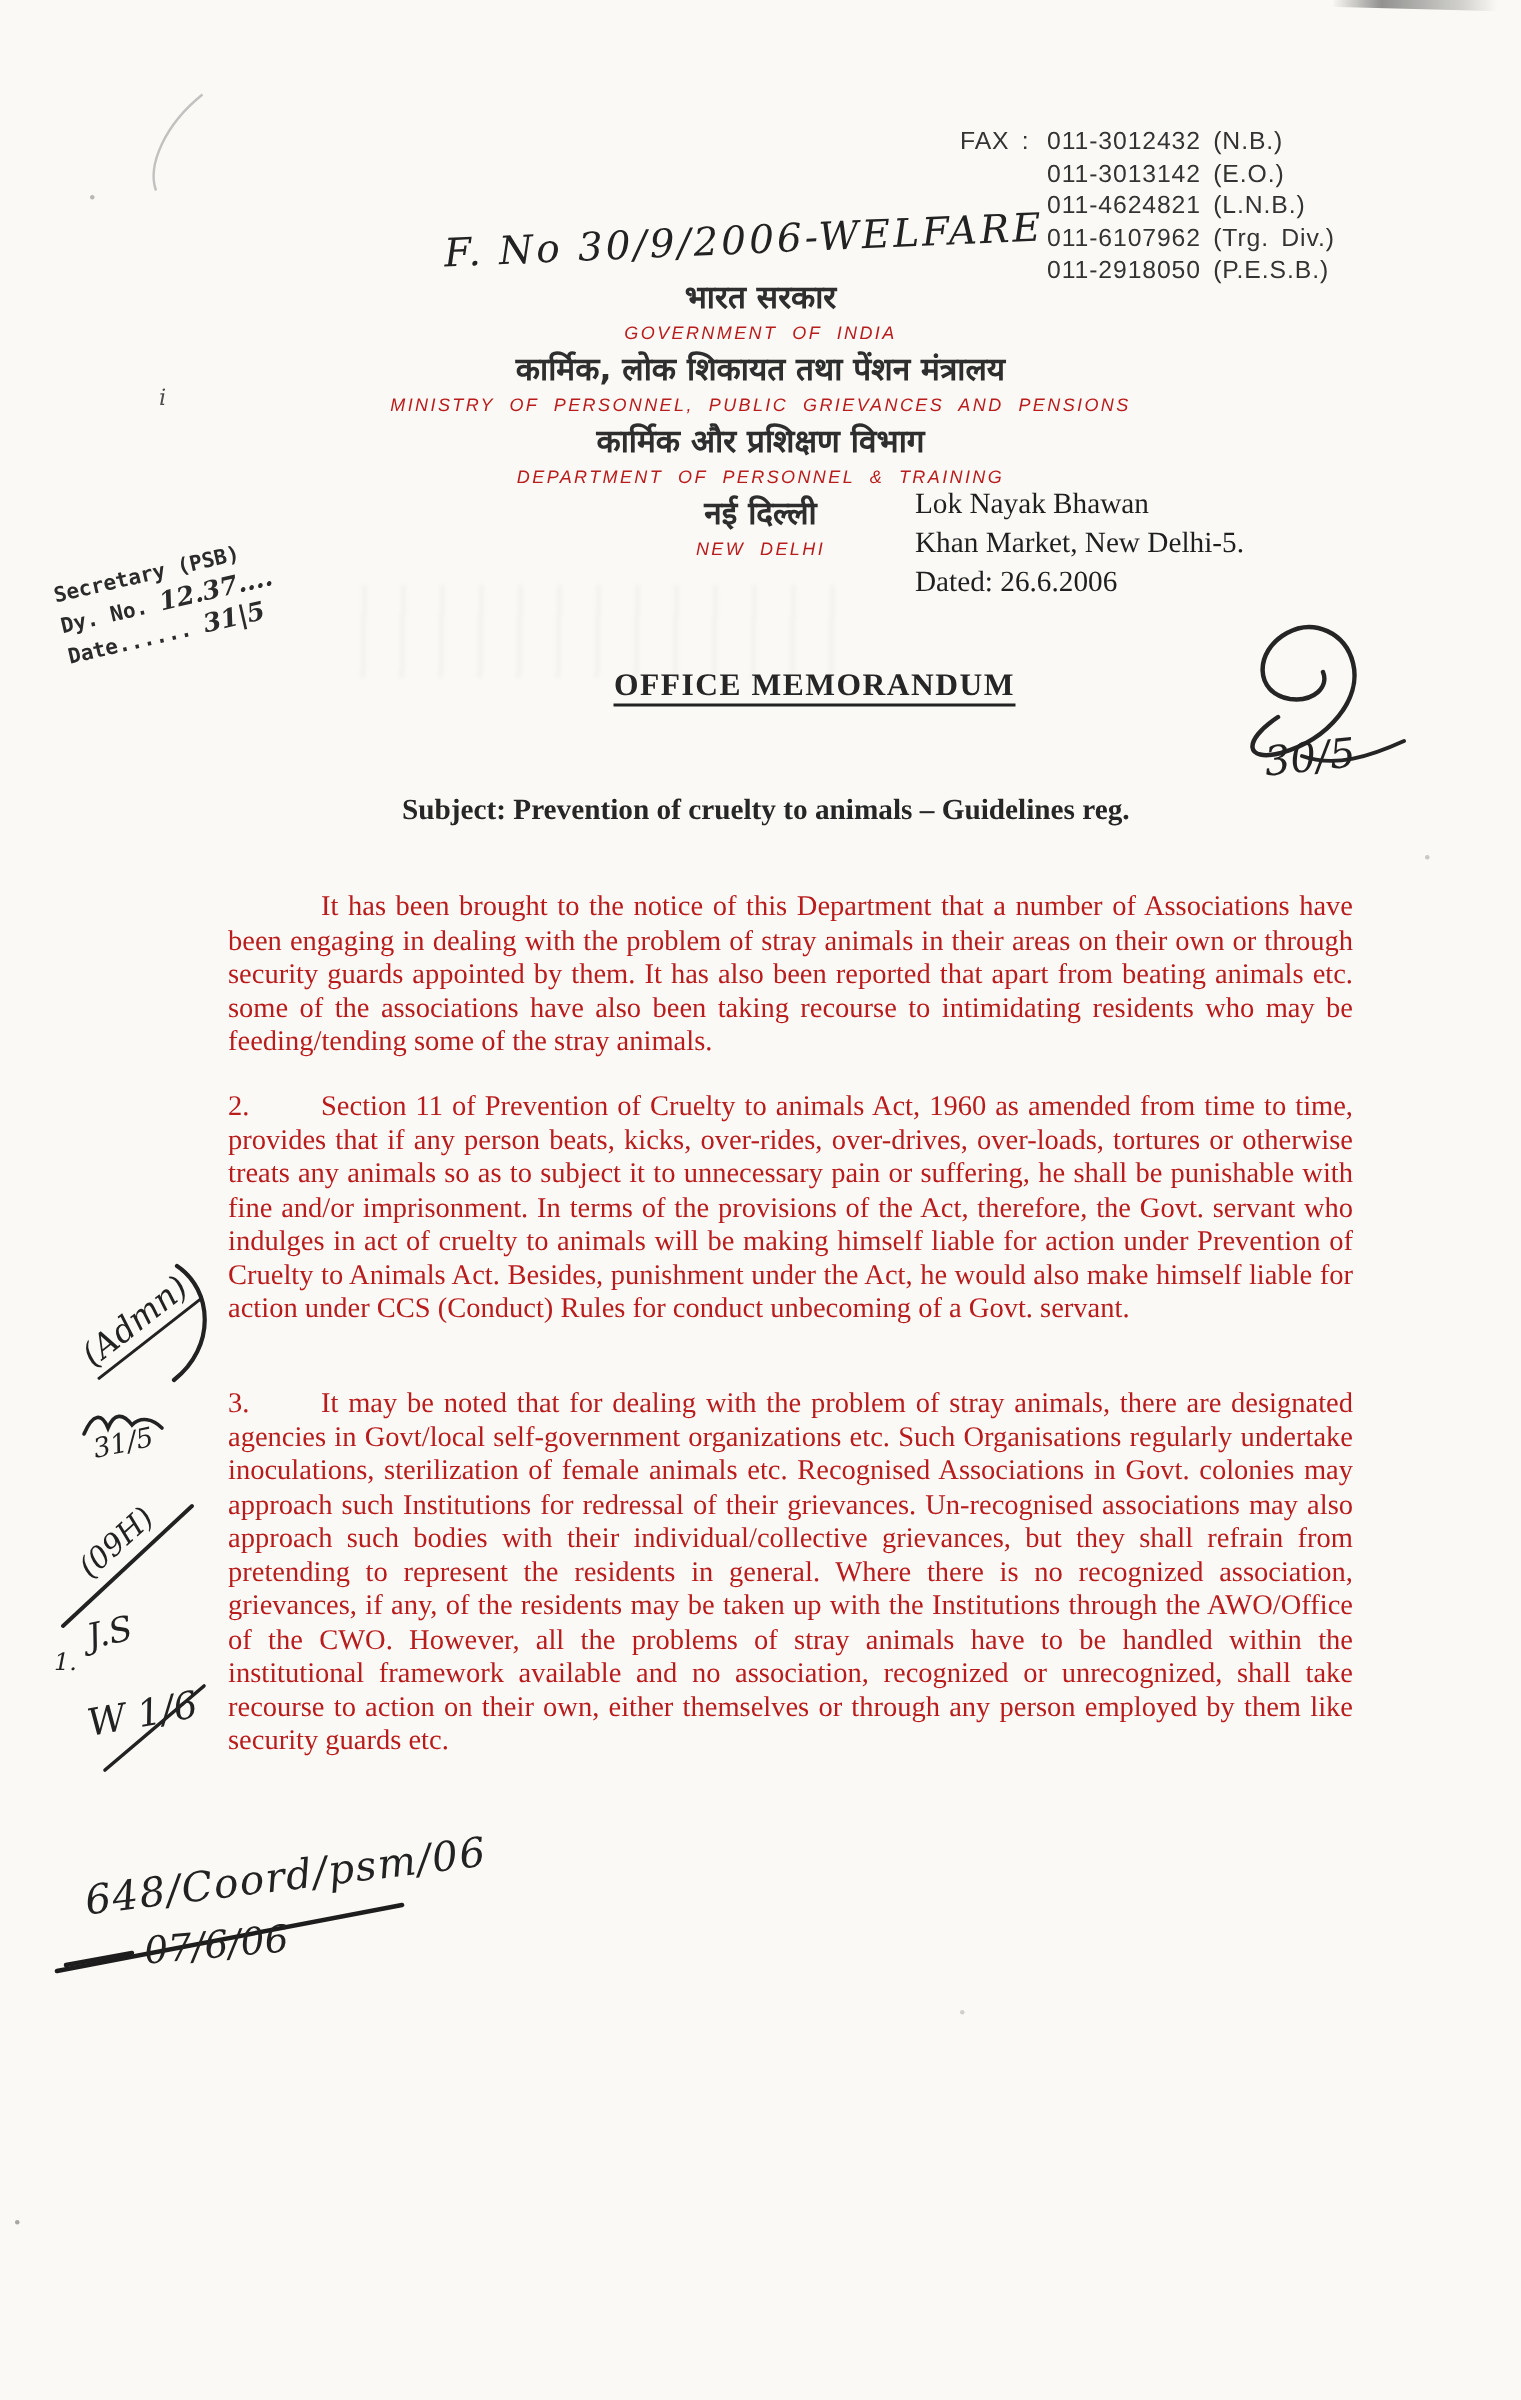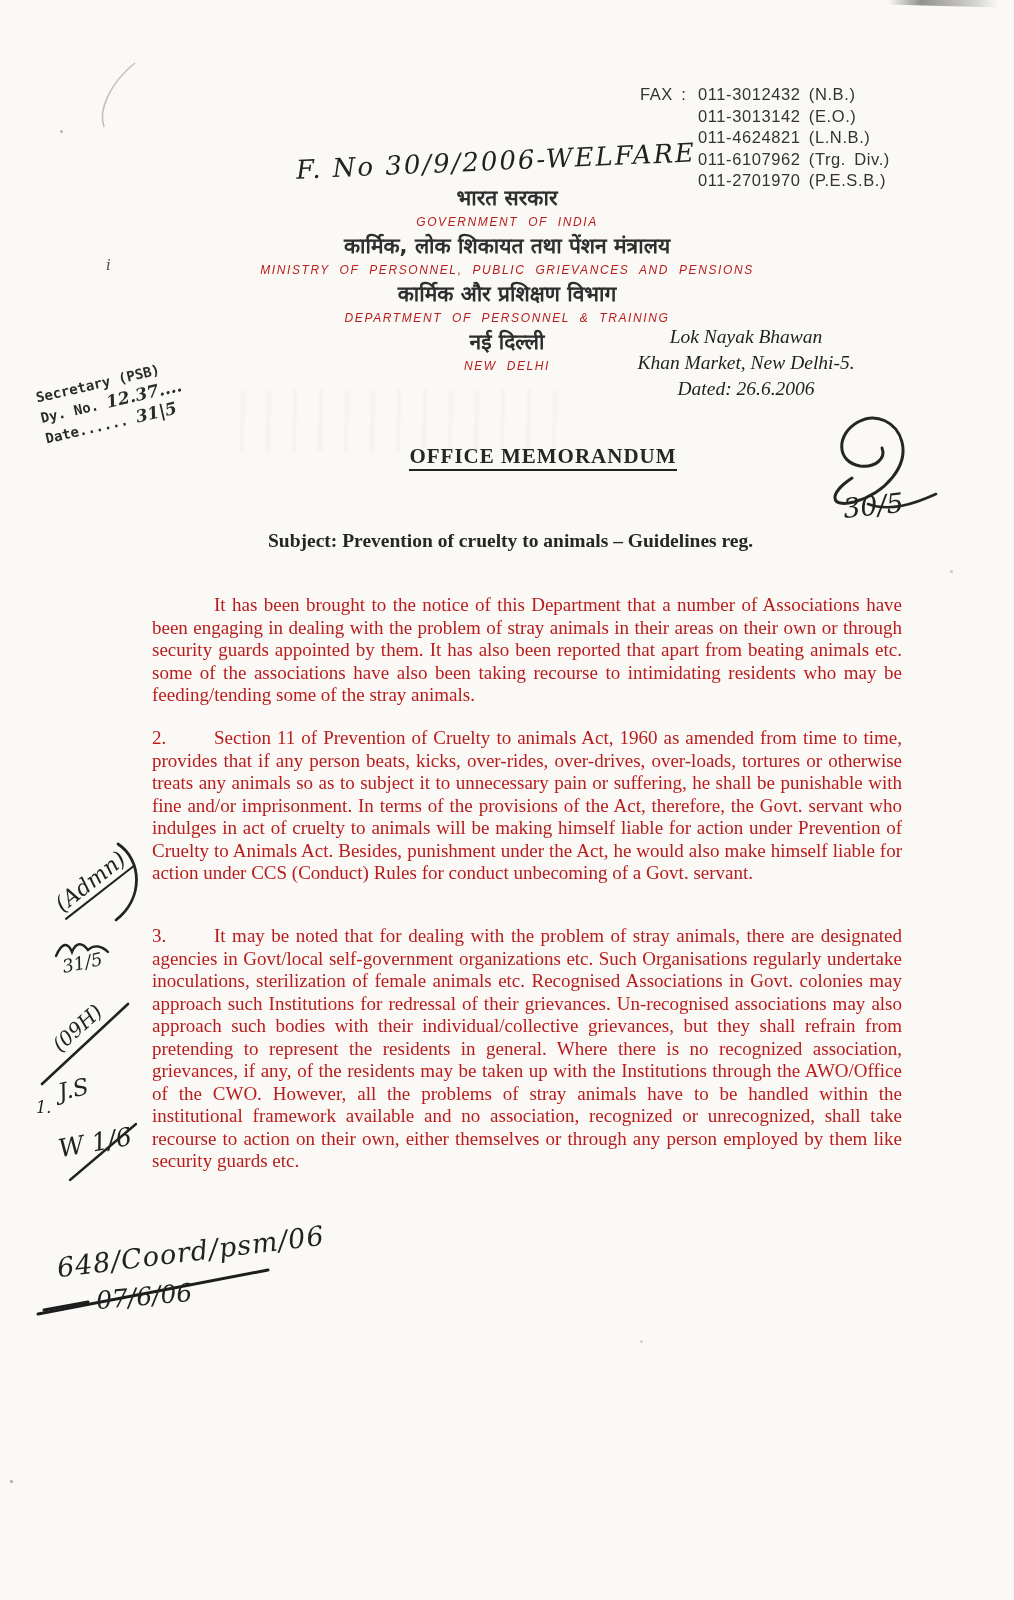--- a/index.html
+++ b/index.html
@@ -19,21 +19,21 @@
   .fax-block { top:84px; left:628px; display:flex; font-size:16.5px; line-height:21.5px; letter-spacing:0.6px; word-spacing:3px; color:#333; }
   .fax-label { width:58px;margin-left:12px; }
   .fax-lines div { white-space:nowrap; }
 
   
   .letterhead { top:186px; left:97px; width:820px; text-align:center; }
   .lh-hindi   { font-size:21px; line-height:24px; font-weight:bold; color:#2e2e2e; font-family:"DejaVu Sans", sans-serif; }
   .lh-eng     { font-size:12px; line-height:24px; letter-spacing:1.6px; word-spacing:5px; color:#b91c1c; font-family:"Liberation Sans", sans-serif;font-style:italic; }
 
   
-  .addr { top:324px; left:610px; width:272px; text-align:center; font-size:19.5px; line-height:26px; color:#1f1f1f;font-style:italic; }
+  .addr { top:324px; left:610px; width:272px; text-align:left; font-size:19.5px; line-height:26px; color:#1f1f1f; }
 
   
   .hand { font-family:"DejaVu Serif", serif; font-style:italic; color:#222; }
 
   .file-no { top:146px; left:296px; font-size:26px; letter-spacing:2px; transform:rotate(-2.5deg); white-space:nowrap; }
 
   
   .stamp { top:388px; left:34px; transform:rotate(-13deg); transform-origin:left top;
            font-family:"DejaVu Sans Mono", monospace; font-size:14px; font-weight:bold;
            color:#2b2b2b; line-height:20px; white-space:nowrap; }
@@ -90,21 +90,21 @@
     <path d="M55,8 C30,28 18,55 24,72" fill="none" stroke="#8a8a8a" stroke-width="1.6" opacity="0.5"></path>
   </svg>
 
   <div class="abs typed fax-block">
     <span class="fax-label">FAX :</span>
     <div class="fax-lines">
       <div>011-3012432  (N.B.)</div>
       <div>011-3013142  (E.O.)</div>
       <div>011-4624821  (L.N.B.)</div>
       <div>011-6107962  (Trg.  Div.)</div>
-      <div>011-2701970  (P.E.S.B.)</div>
+      <div>011-2918050  (P.E.S.B.)</div>
     </div>
   </div>
 
   <div class="abs hand file-no">F. No 30/9/2006-WELFARE</div>
 
   <div class="abs letterhead">
     <div class="lh-hindi">भारत सरकार</div>
     <div class="lh-eng">GOVERNMENT OF INDIA</div>
     <div class="lh-hindi">कार्मिक, लोक शिकायत तथा पेंशन मंत्रालय</div>
     <div class="lh-eng">MINISTRY OF PERSONNEL, PUBLIC GRIEVANCES AND PENSIONS</div>

